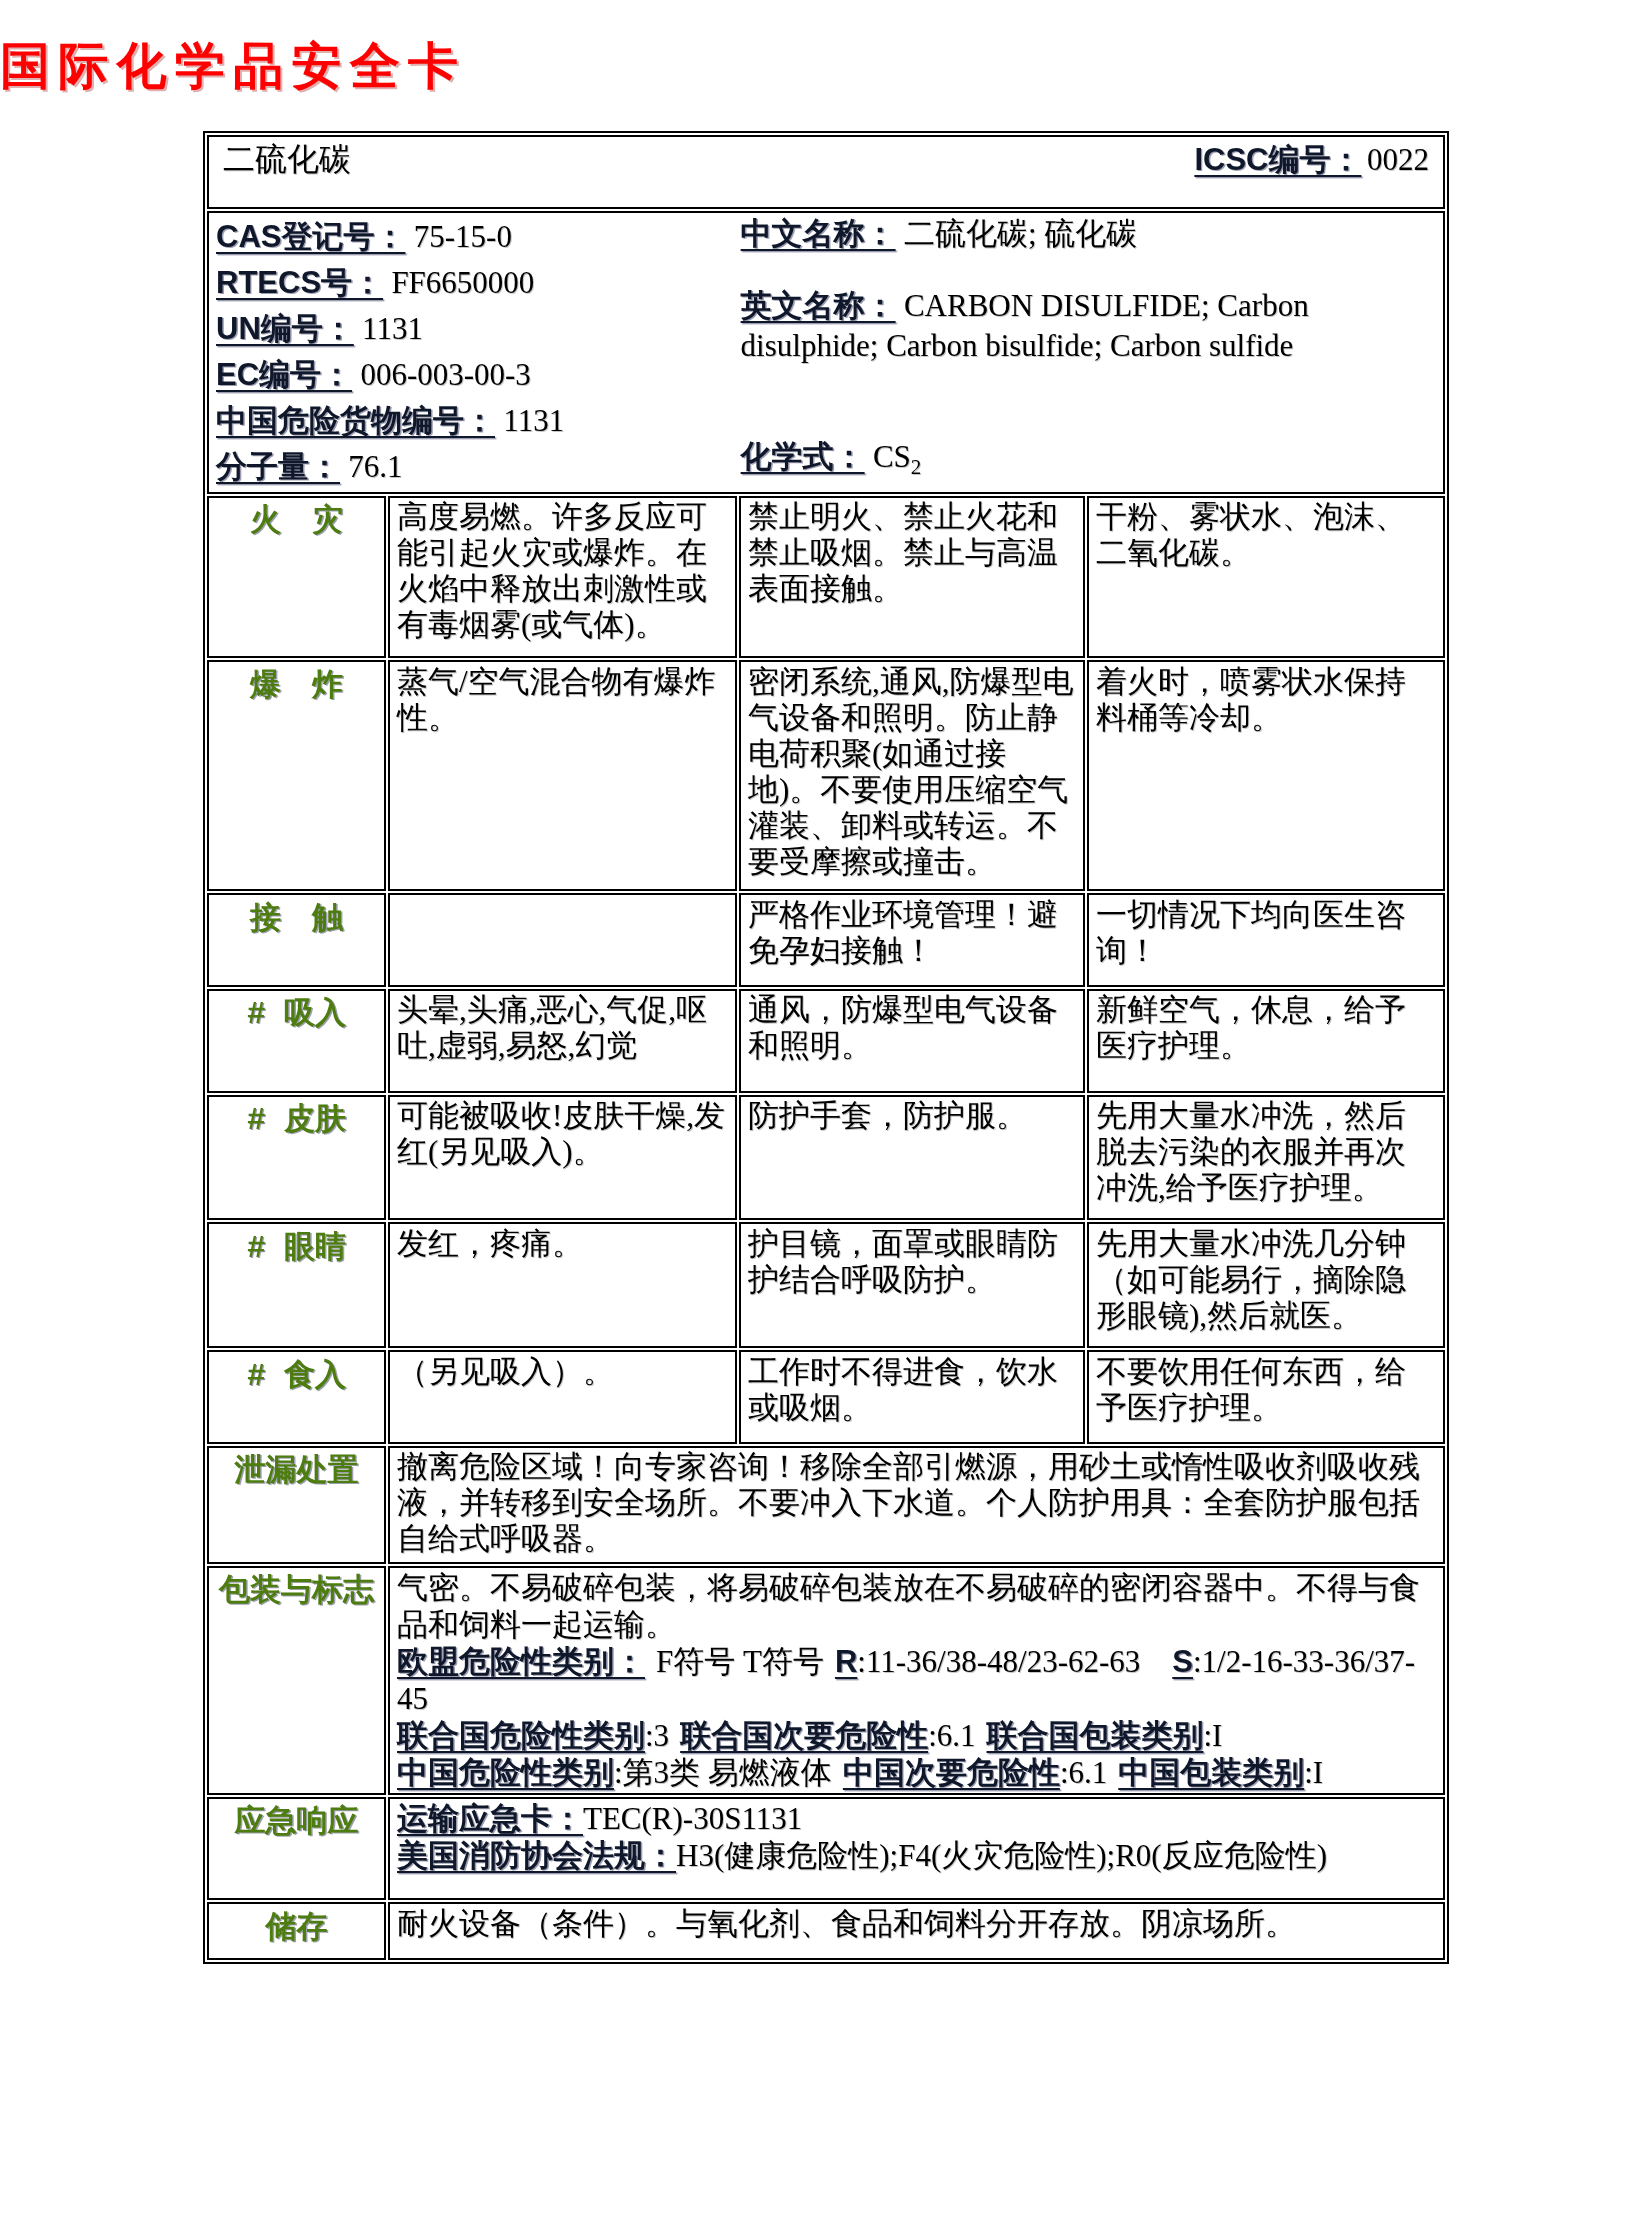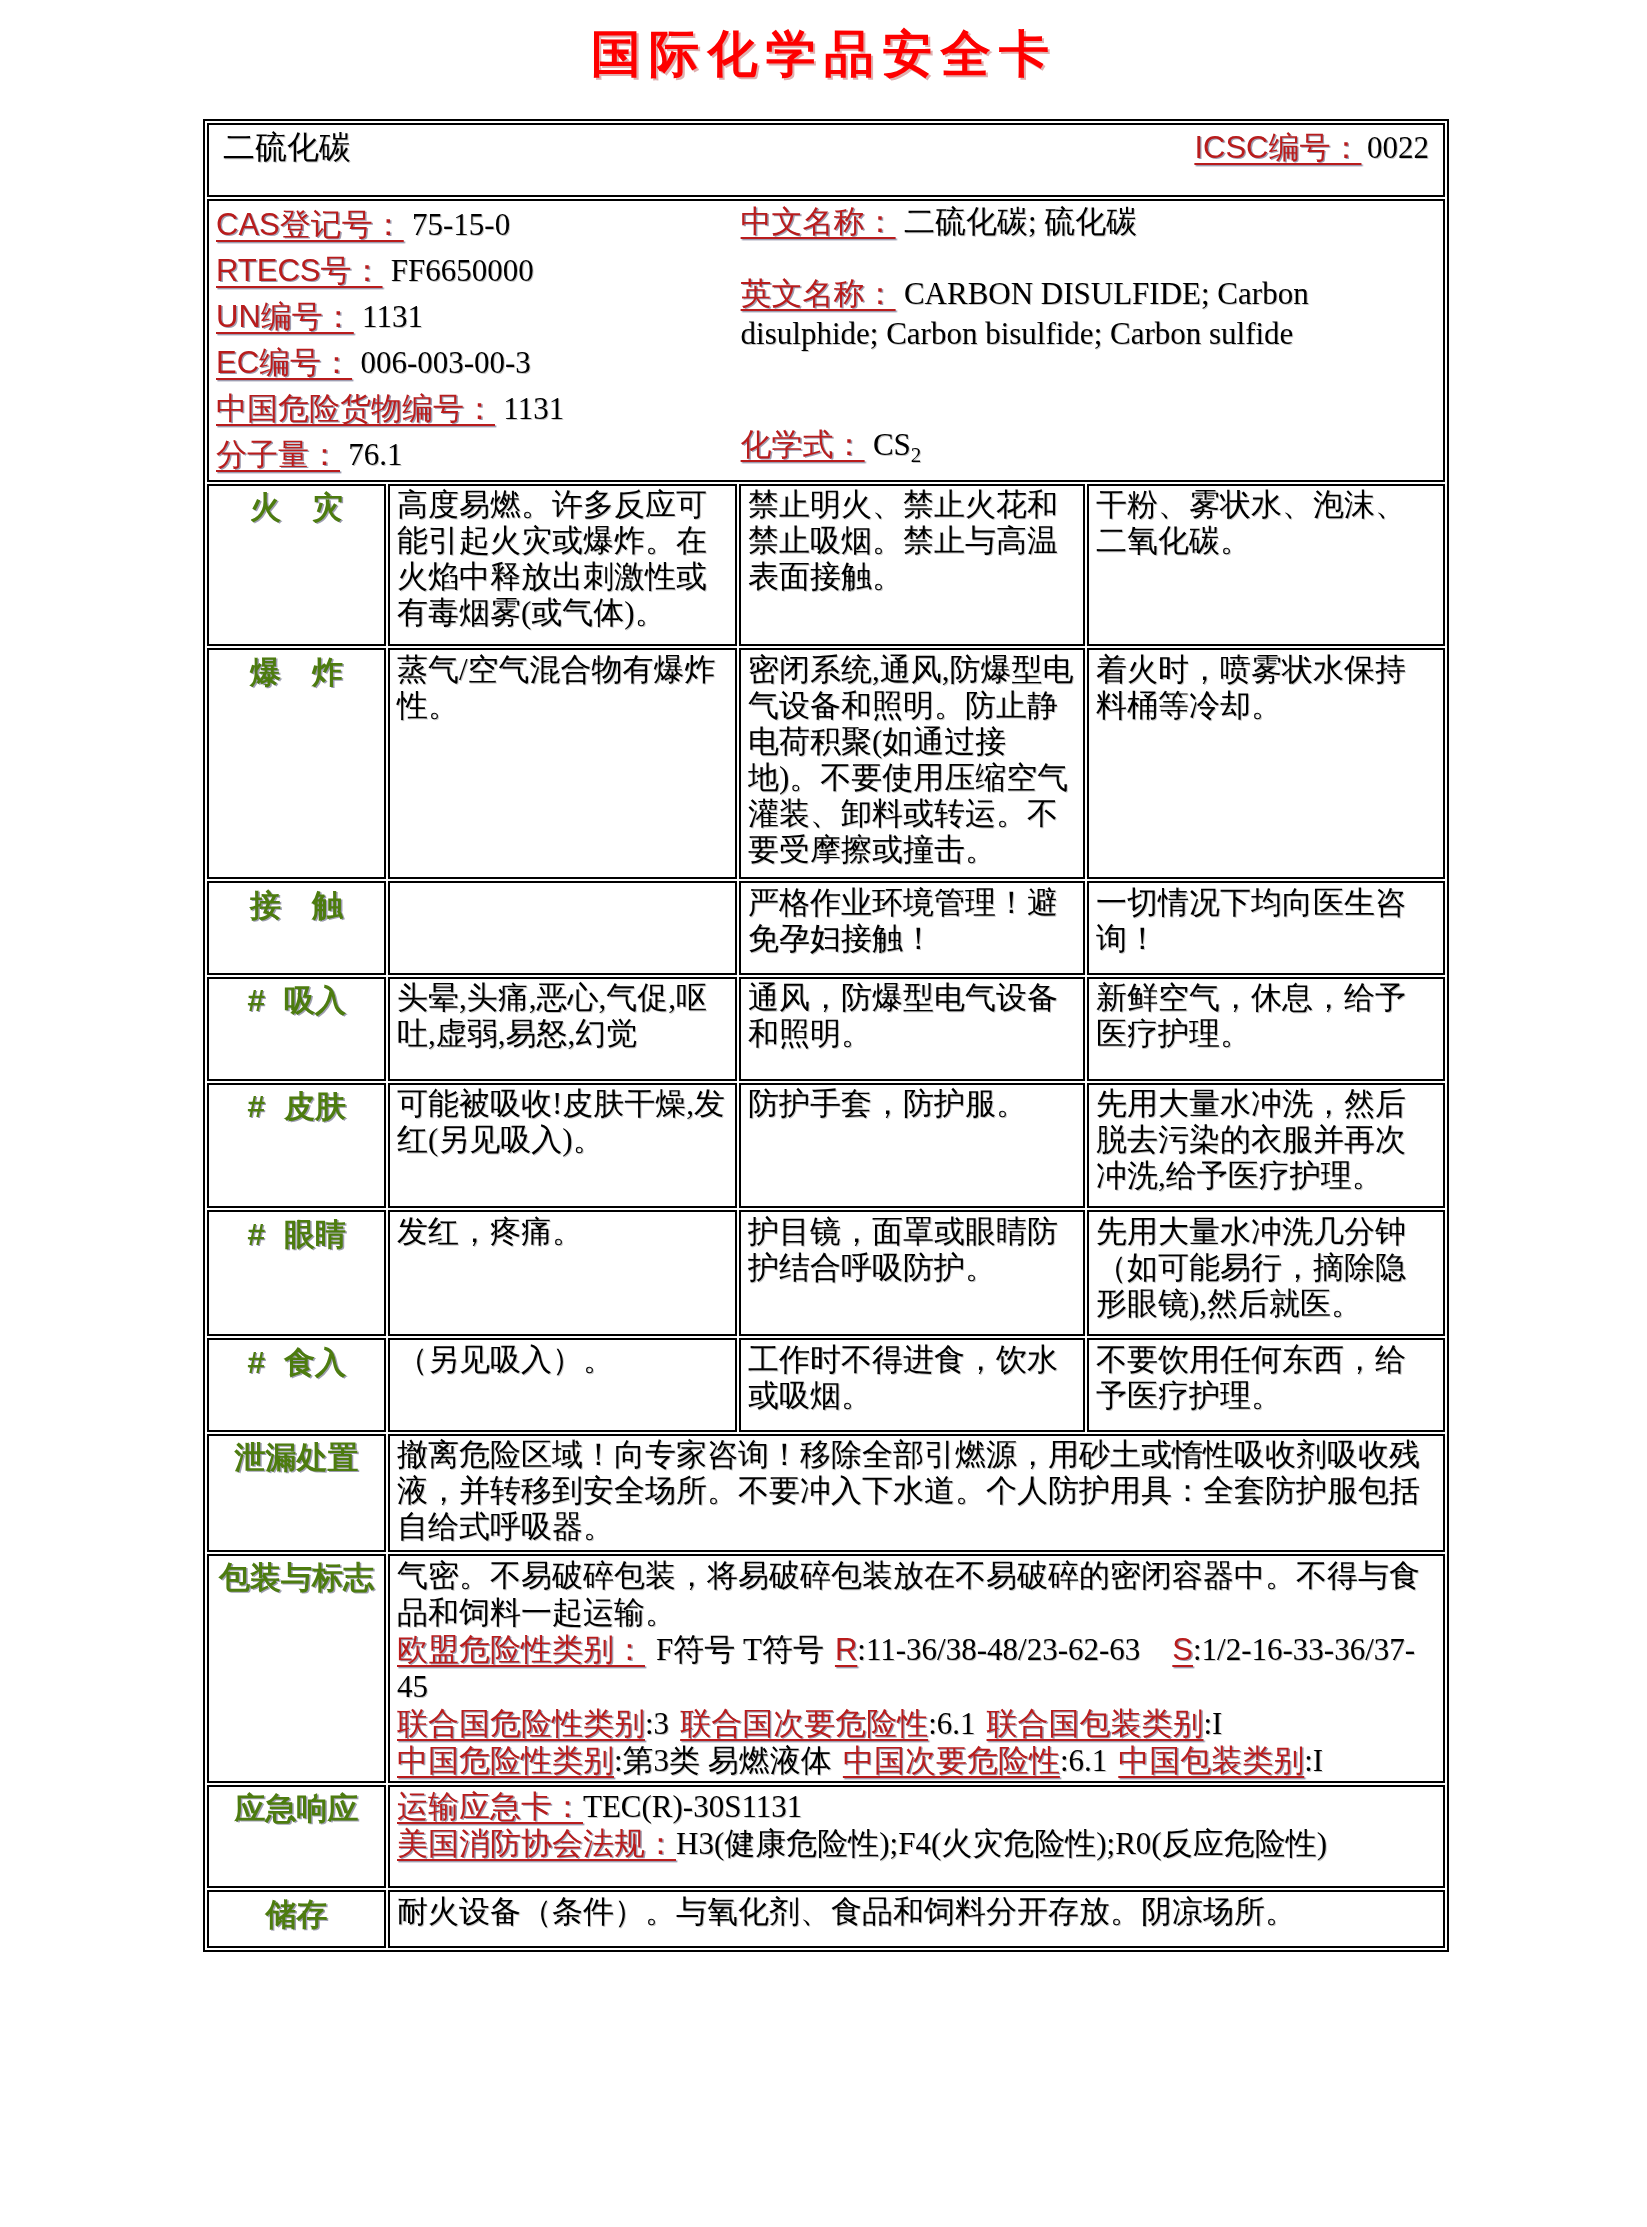--- a/index.html
+++ b/index.html
@@ -1,34 +1,34 @@
 <!DOCTYPE html>
 <html style="font-size:11px"><head>
 <meta charset="utf-8">
 <style>
   html,body{margin:0;padding:0;background:#ffffff;}
   body{
     width:1648px;min-height:2227px;position:relative;
     font-family:"Liberation Serif","DejaVu Serif",serif;color:#000;
   }
   .doc-title{
-    padding-top:21px;text-align:center;
+    padding-top:33px;text-align:left;
     color:#fe0000;font-size:50px;font-weight:bold;letter-spacing:8.3px;
     font-family:"Liberation Sans","DejaVu Sans",sans-serif;
     text-shadow:2.1px 2.1px 0 rgba(160,30,30,0.35);
   }
   table.card{
     margin:31px 0 0 203px;width:1243px;table-layout:fixed;
     border-collapse:separate;border-spacing:2.1px;border:2.8px solid #000;background:#fff;
   }
   col.c1{width:179px}col.c2{width:349px}col.c3{width:346px}col.c4{width:358px}
   td.cell{border:2.1px solid #000;background:#fff;vertical-align:top;padding:1.4px 7px;}
   
   .lbl{
-    color:#b91c1c;font-weight:normal;
+    color:#0f172a;font-weight:bold;
     font-family:"Liberation Sans","DejaVu Sans",sans-serif;
     text-decoration:underline;text-decoration-thickness:2.1px;text-underline-offset:4.9px;
     text-shadow:1.4px 1.4px 0 rgba(10,10,60,0.40);
   }
   .val{color:#000;text-shadow:1px 1px 0 rgba(110,110,110,0.40);}
   
   .name-cell{height:67px;vertical-align:middle;}
   .name-flex{display:flex;justify-content:space-between;align-items:center;padding:0 7px;gap:21px;}
   .chem-name{font-size:32px;text-shadow:1px 1px 0 rgba(110,110,110,0.40);}
   .icsc{font-size:31px;}

